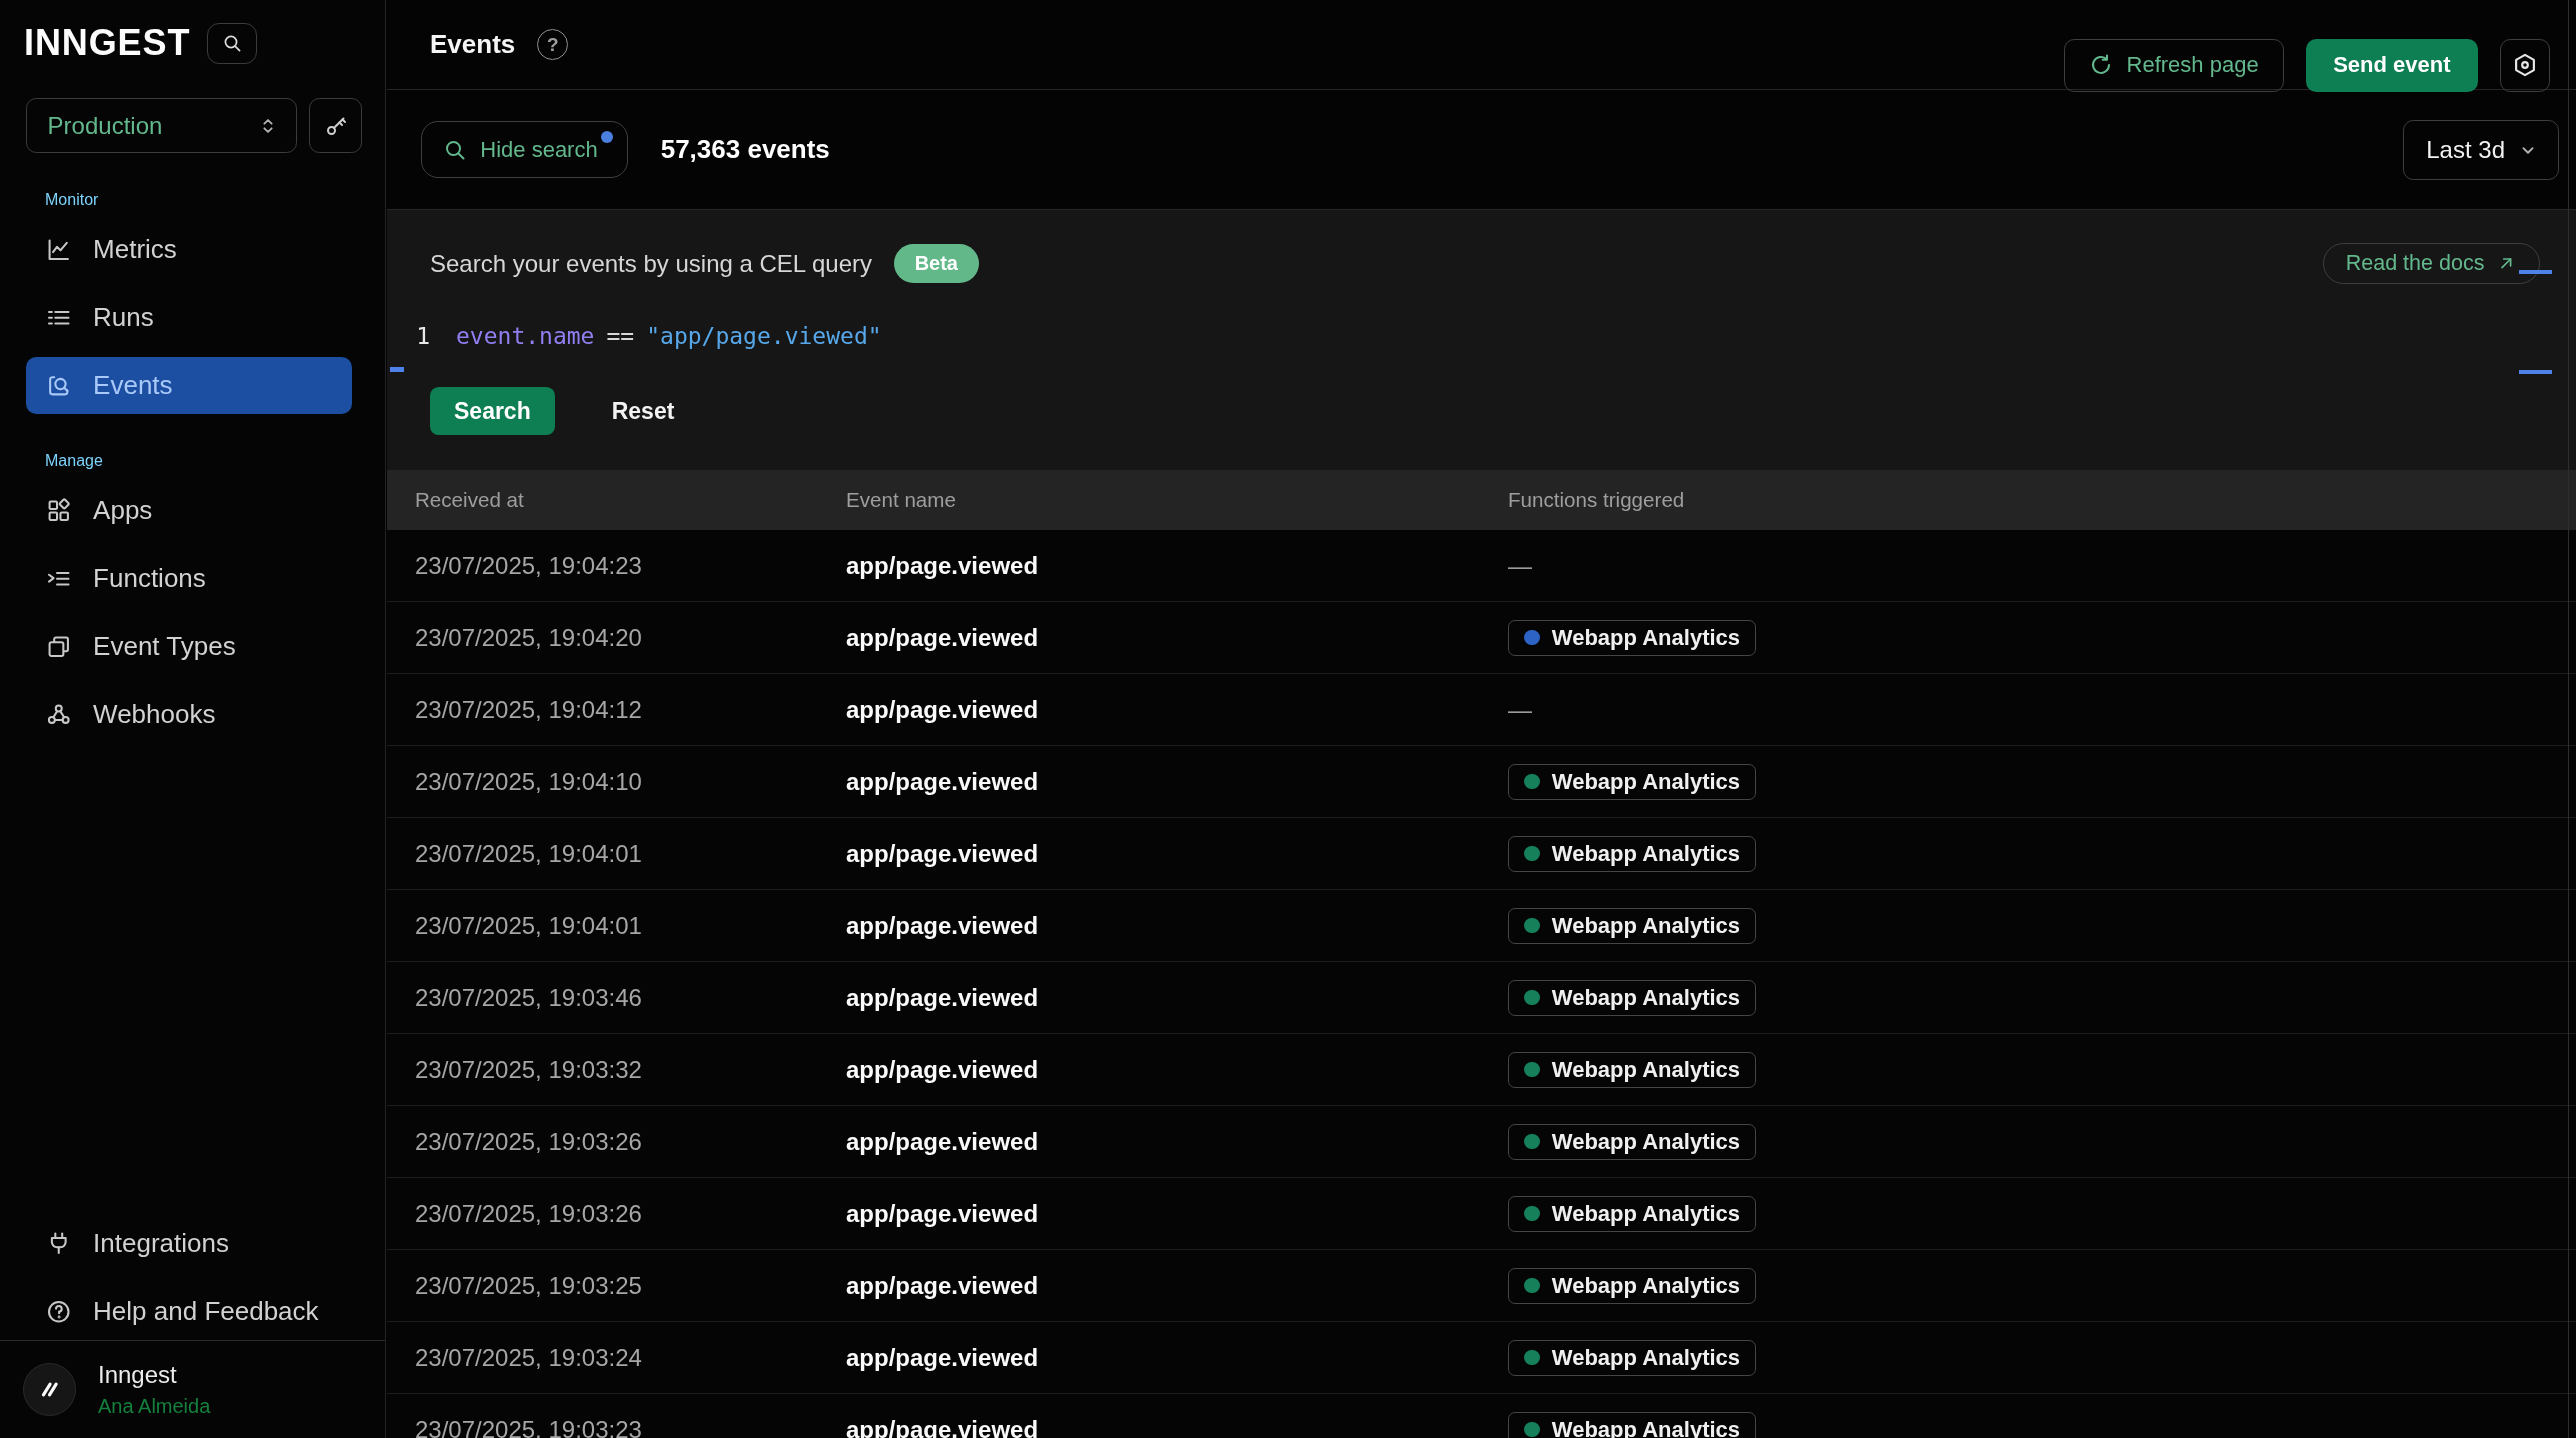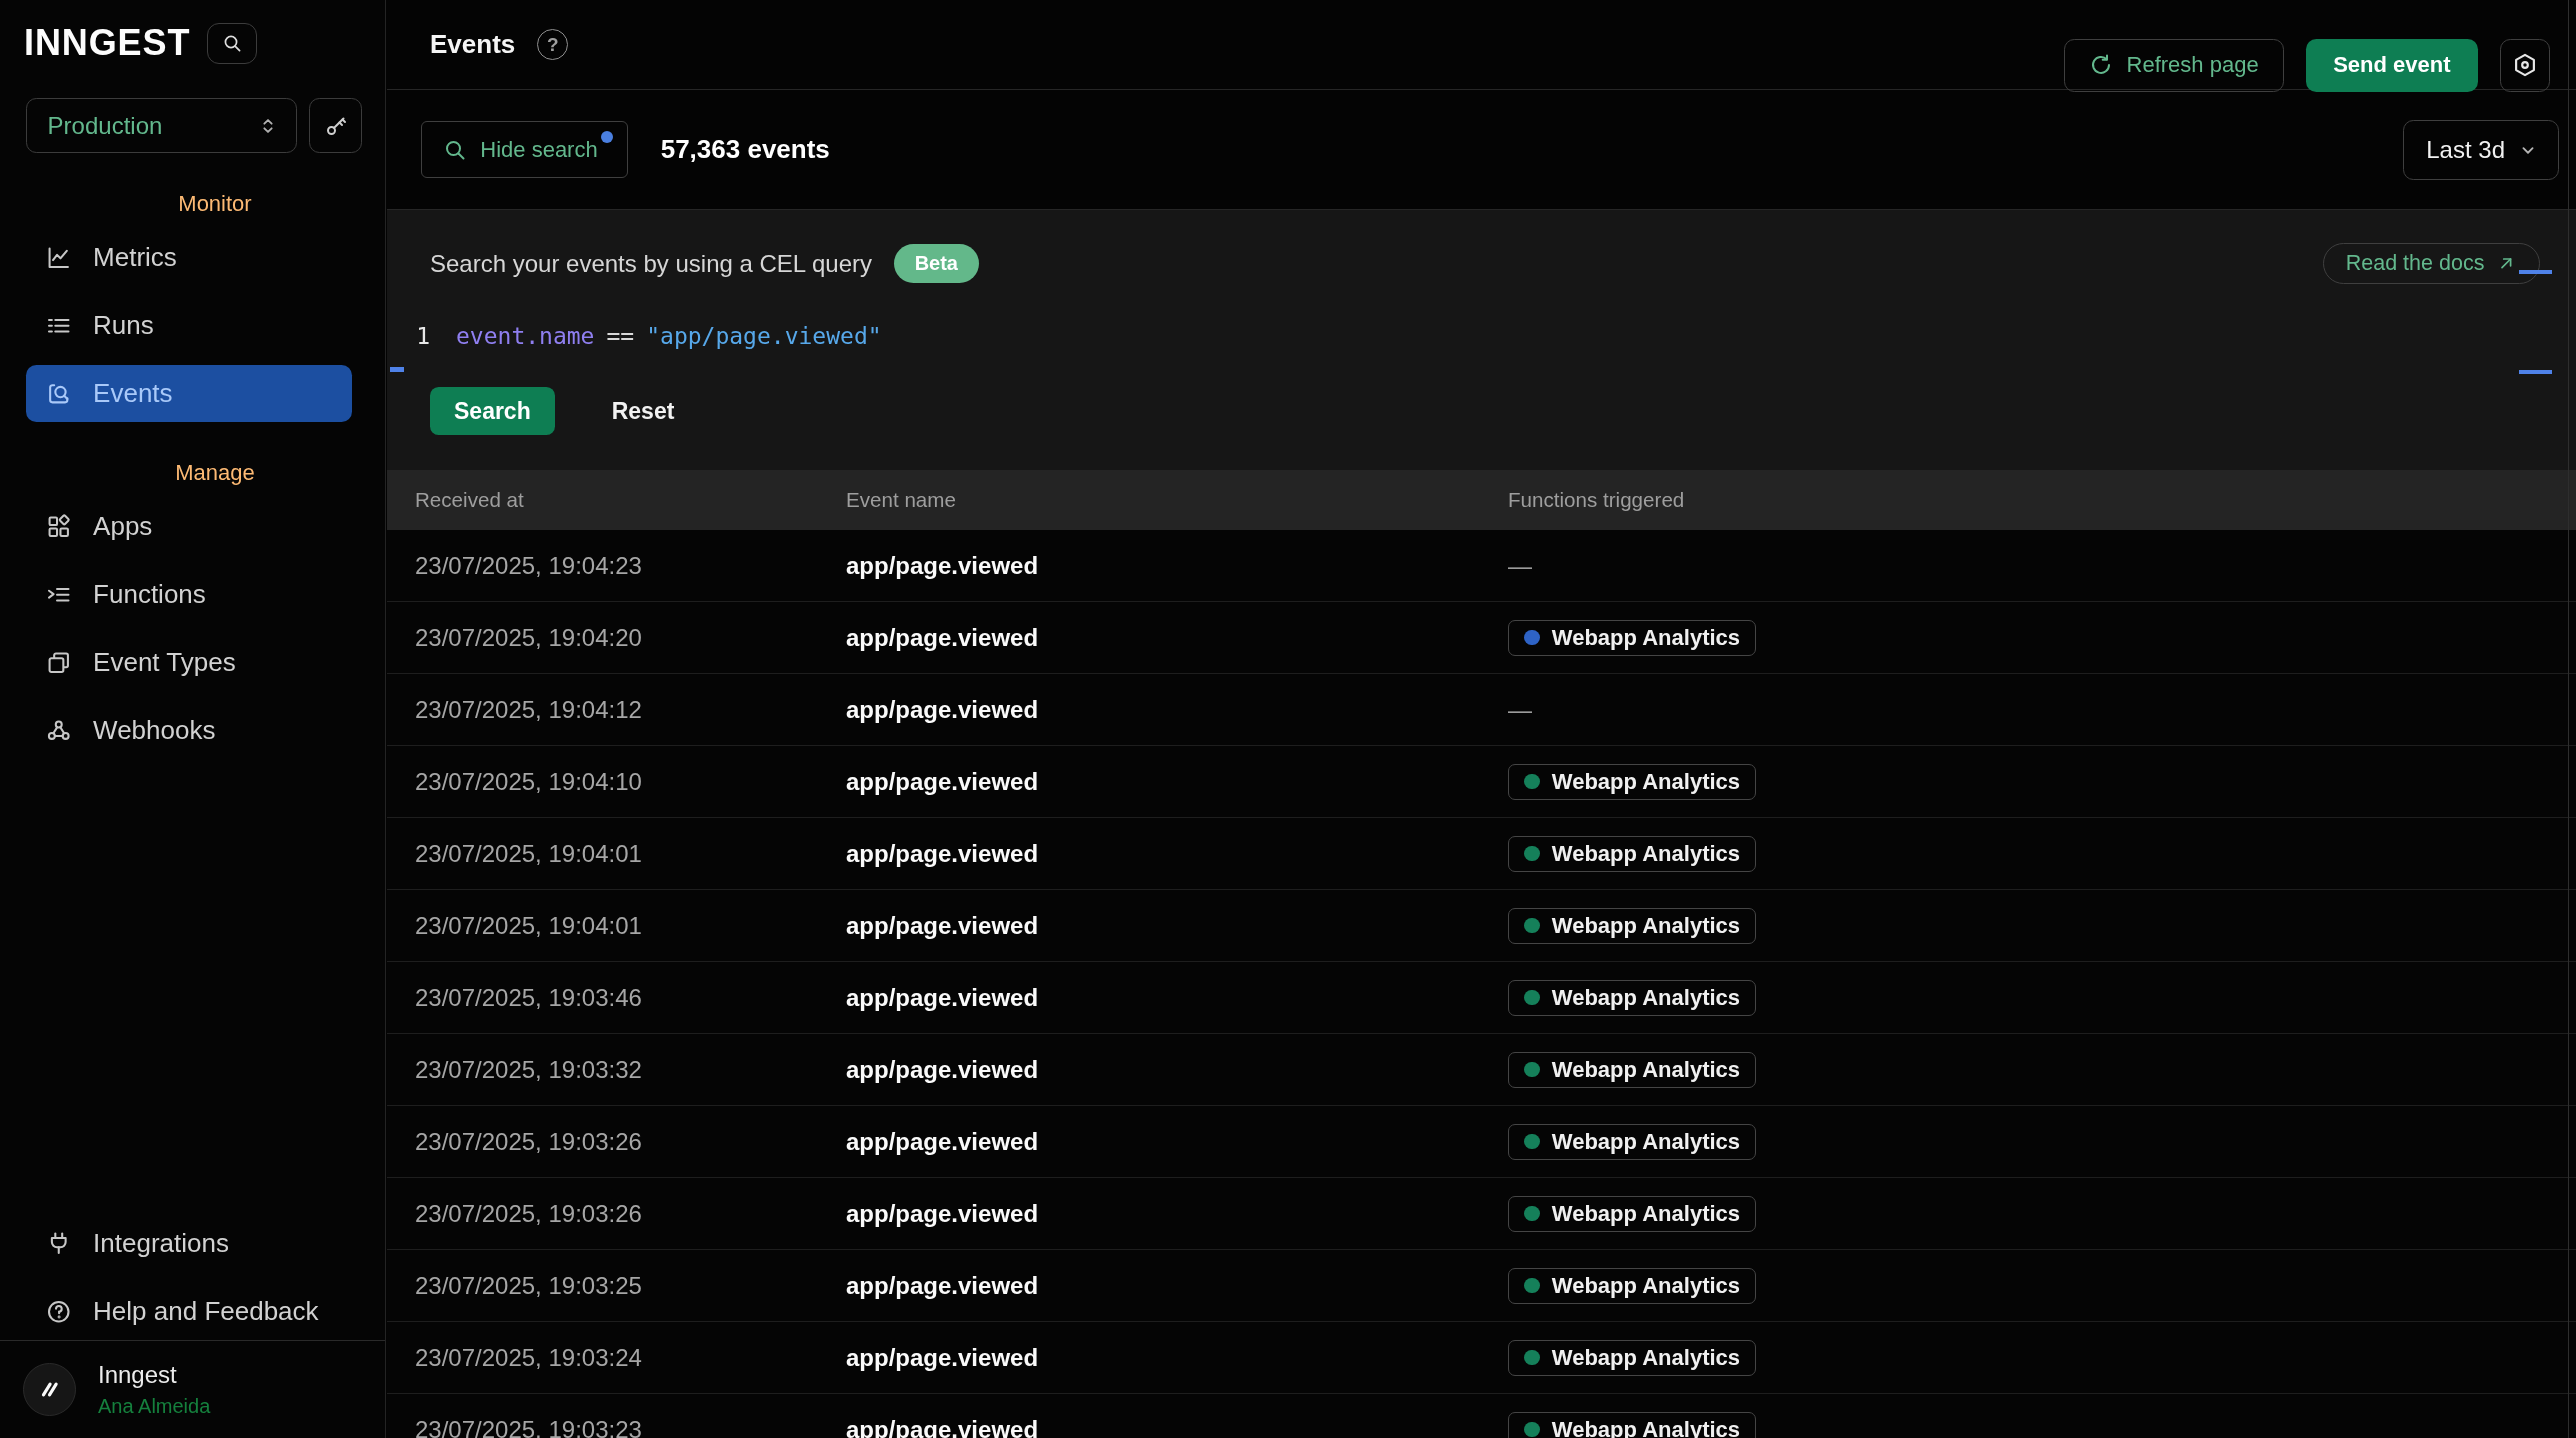--- a/index.html
+++ b/index.html
@@ -9,21 +9,21 @@
 
   
   .sidebar { position:absolute; left:0; top:0; width:386px; height:1438px; background:#050505; border-right:0.9px solid #242424; }
   .logo-row { display:flex; align-items:center; padding:22px 0 0 24px; }
   .logo-text { font-size:36px; font-weight:800; letter-spacing:0.9px; color:#fcfcfc; }
   .logo-search-btn { width:50px; height:41px; margin-left:17px; border:0.9px solid #3c3c3c; border-radius:12px; display:flex; align-items:center; justify-content:center; color:#dedede; background:transparent; cursor:pointer; }
   .env-row { display:flex; gap:12px; margin:34px 0 0 26px; }
   .env-select { width:271px; height:55px; border:0.9px solid #3c3c3c; border-radius:10.3px; display:flex; align-items:center; padding:0 17px 0 20.6px; color:#63b88d; font-size:24px; cursor:pointer; }
   .env-select .spacer { flex:1; }
   .key-btn { width:53px; height:55px; border:0.9px solid #3c3c3c; border-radius:10.3px; display:flex; align-items:center; justify-content:center; color:#cfcfcf; cursor:pointer; background:transparent; }
-  .section-label { margin:38px 0 12px 45px; font-size:22px; color:#fdba74;text-align:center; }
+  .section-label { margin:38px 0 12px 45px; font-size:16px; color:#7dd3fc; }
   .nav-list { margin:0 33px 0 26px; display:flex; flex-direction:column; gap:11px; }
   .nav-item { height:57px; border-radius:10.3px; display:flex; align-items:center; gap:20.6px; padding-left:19px; color:#d2d2d2; font-size:26px; cursor:pointer; }
   .nav-item .nicon { display:flex; width:27.5px; color:#c7c7c7; }
   .nav-item.active { background:#1c4fa1; color:#a9c9f9; }
   .nav-item.active .nicon { color:#a9c9f9; }
   .sidebar-footer { position:absolute; left:0; bottom:98px; width:100%; }
   .sidebar-user { position:absolute; left:0; bottom:0; width:100%; height:98px; border-top:0.9px solid #2a2a2a; display:flex; align-items:center; padding-left:23px; gap:22px; }
   .avatar { width:53px; height:53px; border-radius:50%; background:#161616; border:0.9px solid #2a2a2a; display:flex; align-items:center; justify-content:center; color:#fafafa; }
   .user-org { font-size:24px; color:#ececec; }
   .user-name { font-size:20px; color:#15803d; margin-top:5.1px; }
@@ -34,21 +34,21 @@
 
   .topbar { height:90px; border-bottom:0.9px solid #262626; display:flex; align-items:center; padding:0 26px 0 43px; }
   .page-title { font-size:26px; font-weight:600; color:#f5f5f5; }
   .help-circle { margin-left:22px; width:31px; height:31px; border:1.7px solid #8f8f8f; border-radius:50%; color:#9f9f9f; font-size:19px; font-weight:700; display:flex; align-items:center; justify-content:center; cursor:pointer; }
   .topbar-right { margin-left:auto; display:flex; align-items:center; gap:22px;margin-top:41px; }
   .btn-outline { height:53px; border:0.9px solid #3f3f3f; border-radius:10.3px; background:transparent; display:flex; align-items:center; gap:13.7px; padding:0 24px; color:#63b88d; font-size:22px; cursor:pointer; }
   .btn-solid { height:53px; border:none; border-radius:10.3px; background:#0e7e53; color:#ffffff; font-size:22px; font-weight:600; padding:0 27.5px; display:flex; align-items:center; cursor:pointer; }
   .icon-btn { width:50px; height:53px; border:0.9px solid #3f3f3f; border-radius:10.3px; background:transparent; color:#e6e6e6; display:flex; align-items:center; justify-content:center; cursor:pointer; }
 
   .toolbar { height:120px; border-bottom:0.9px solid #262626; display:flex; align-items:center; padding:0 17px 0 34px; }
-  .hide-search-btn { position:relative; height:57px; border:0.9px solid #3f3f3f; border-radius:6px; background:transparent; display:flex; align-items:center; gap:13.7px; padding:0 29px 0 20.6px; color:#63b88d; font-size:22px; cursor:pointer; }
+  .hide-search-btn { position:relative; height:57px; border:0.9px solid #3f3f3f; border-radius:17px; background:transparent; display:flex; align-items:center; gap:13.7px; padding:0 29px 0 20.6px; color:#63b88d; font-size:22px; cursor:pointer; }
   .notif-dot { position:absolute; top:9.4px; right:13.7px; width:12px; height:12px; border-radius:50%; background:#4a7fe0; }
   .events-count { margin-left:33px; font-size:26px; font-weight:700; color:#ffffff; }
   .range-btn { margin-left:auto; height:60px; border:0.9px solid #3f3f3f; border-radius:10.3px; background:transparent; display:flex; align-items:center; gap:12px; padding:0 19px 0 22px; color:#f2f2f2; font-size:24px; cursor:pointer; }
   .range-btn .chev { color:#b5b5b5; display:flex; }
 
   .search-panel { position:relative; height:260px; background:#161616; }
   .panel-head { display:flex; align-items:center; padding:33px 36px 0 43px; }
   .panel-title { font-size:24px; color:#d6d6d6; }
   .beta-badge { margin-left:22px; background:#63b88a; color:#ffffff; font-size:20px; font-weight:700; padding:7.7px 20.6px; border-radius:22px; }
   .docs-btn { margin-left:auto; height:41px; border:0.9px solid #3f3f3f; border-radius:20.6px; background:transparent; display:flex; align-items:center; gap:12px; padding:0 22px; color:#63b88d; font-size:21.5px; cursor:pointer; }

